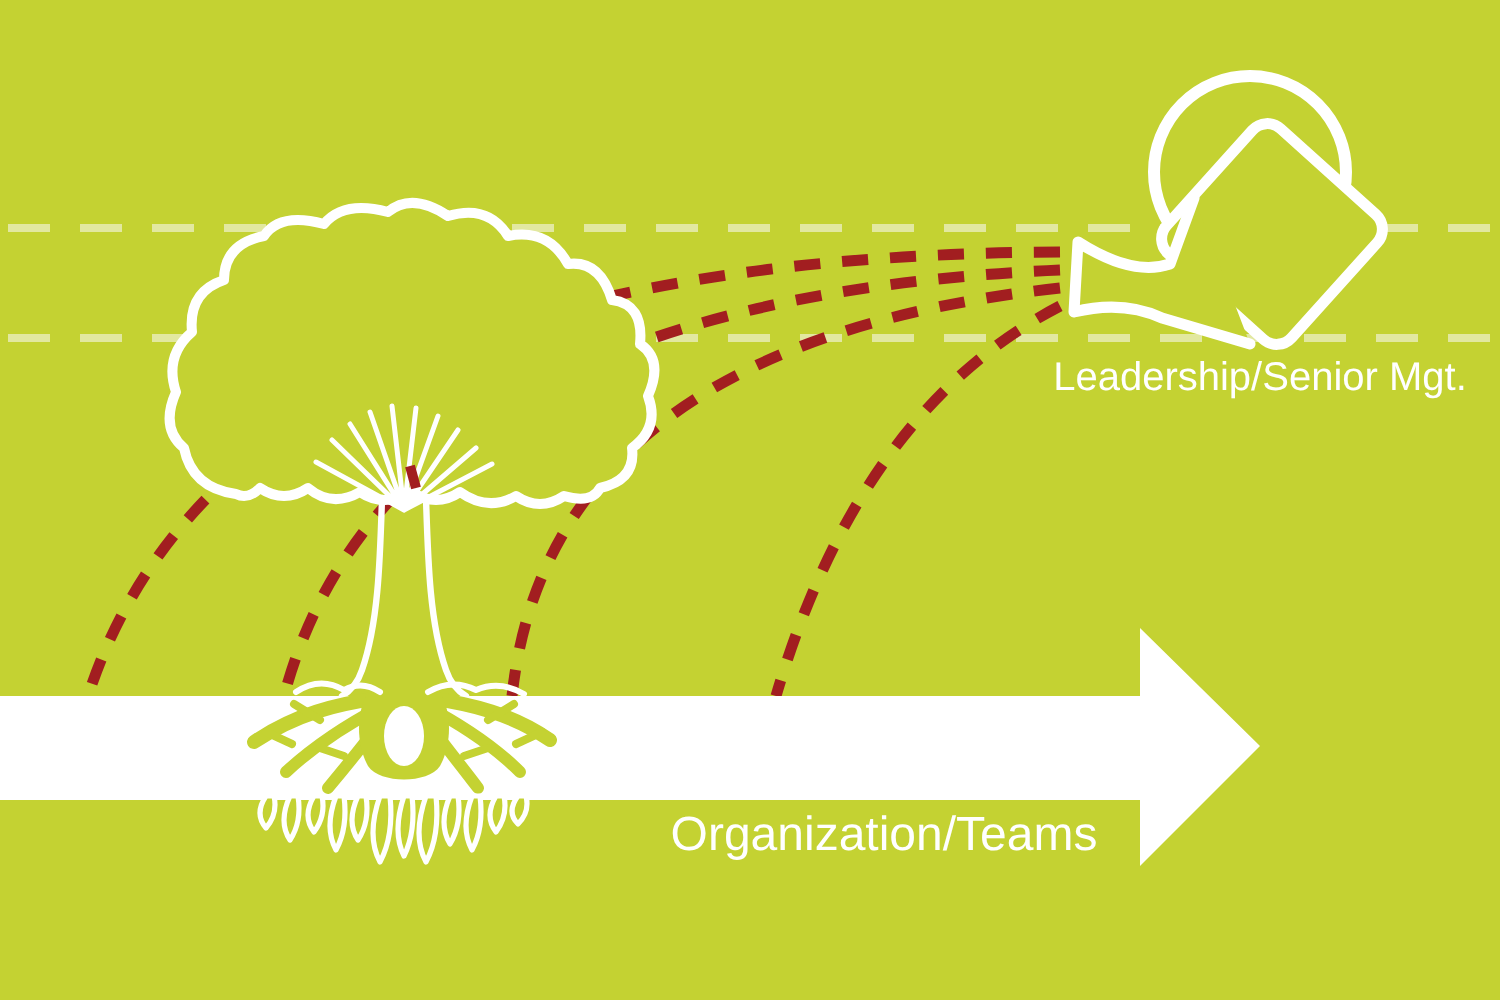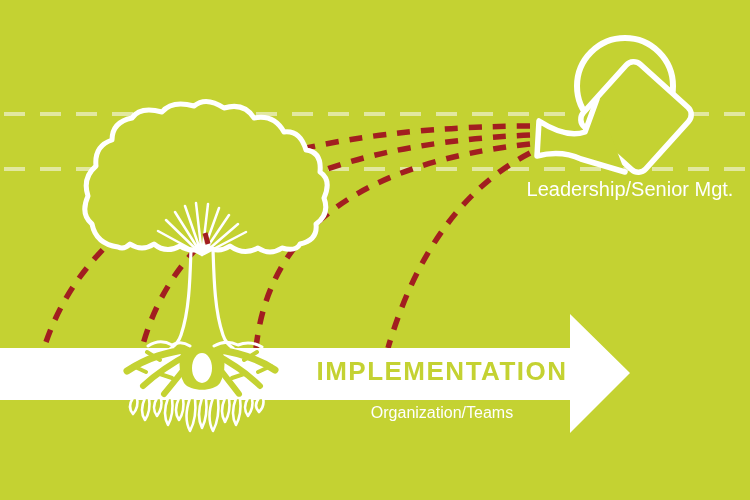--- a/index.html
+++ b/index.html
@@ -31,21 +31,21 @@
 
   
   .label{position:absolute;text-align:center;}
   .label-impl{
     left:292px;top:356px;width:300px;
     font-size:26px;font-weight:700;letter-spacing:1.5px;
     color:var(--background,#c4d232);
   }
   .label-org{
     left:292px;top:404px;width:300px;
-    font-size:16px;font-weight:400;
+    font-size:24px;font-weight:400;
     color:var(--shapes-white,#fff);
   }
   .label-lead{
     left:505px;top:178px;width:250px;
     font-size:20px;font-weight:400;
     color:var(--shapes-white,#fff);
   }
 </style>
 </head>
 <body>
@@ -111,16 +111,15 @@
       </g>
     </g>
 
     <g>
       <circle class="outline-fill" style="stroke-width:6" cx="625" cy="86" r="48"></circle>
       <rect class="outline-fill" style="stroke-width:5.5" x="-42" y="-42" width="84" height="84" rx="10" transform="translate(636,117) rotate(42)"></rect>
       <path class="outline-fill" style="stroke-width:5.5;stroke-linecap:round" d="M597,99 L585,132 C570,137 553,130 539,121 L537,156 C553,152 568,153 581,159 L625,172"></path>
     </g>
   </svg>
 
-  <div class="label label-impl">IMPLEMENTATION</div>
   <div class="label label-org">Organization/Teams</div>
   <div class="label label-lead">Leadership/Senior Mgt.</div>
 </div>
 
 </body></html>

